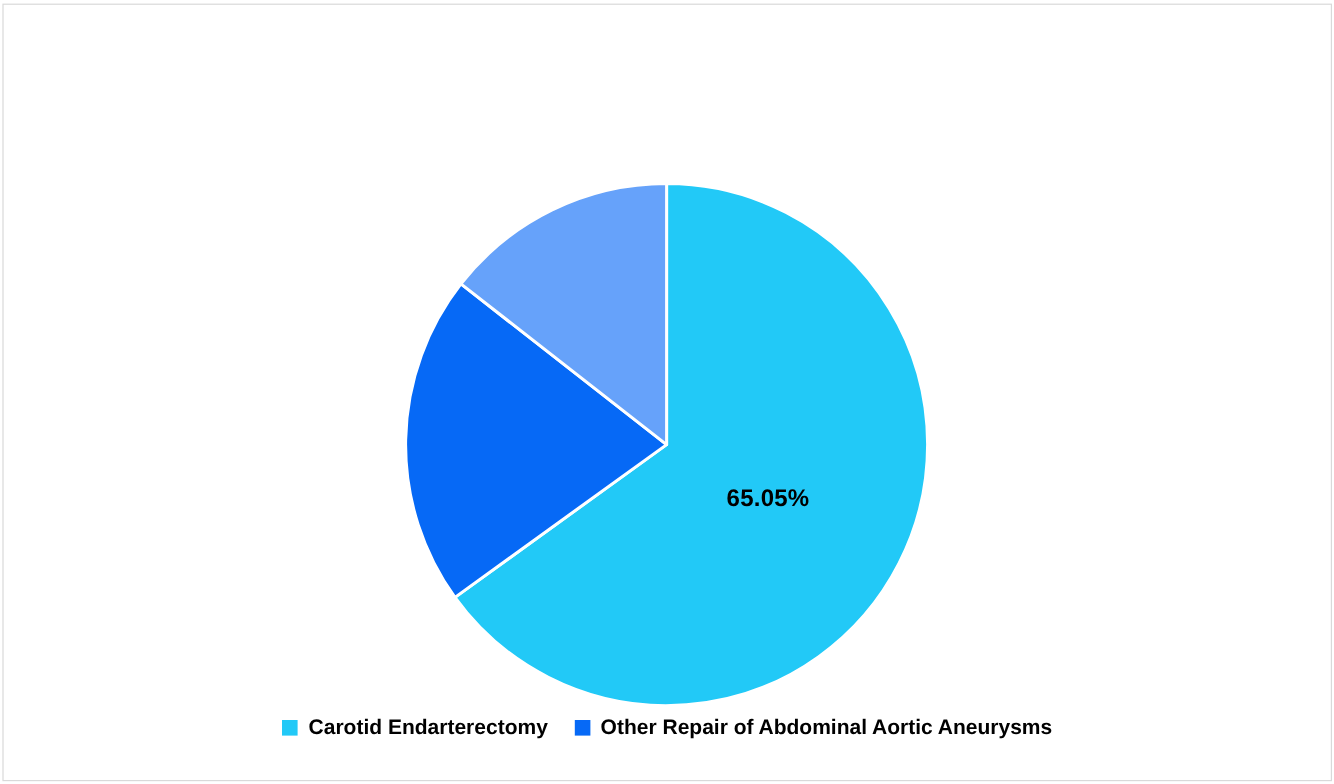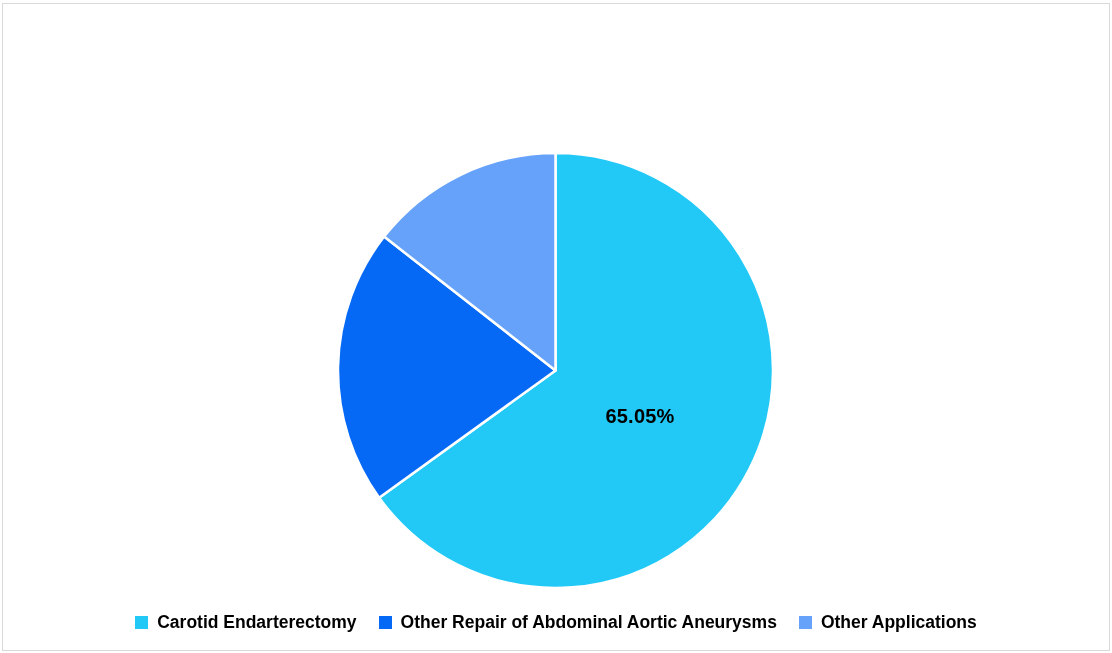--- a/index.html
+++ b/index.html
@@ -55,21 +55,21 @@
     letter-spacing: 0.2px;
   }
   #legend {
     position: absolute;
     left: 0;
     top: 596px;
     width: 1112px;
     height: 36px;
     display: flex;
     flex-direction: row;
-    align-items: flex-end;
+    align-items: flex-start;
     justify-content: center;
     gap: 0px;
   }
   .legend-item {
     display: flex;
     flex-direction: row;
     align-items: center;
     margin: 0 11px;
   }
   .legend-swatch {
@@ -109,18 +109,14 @@
 
   <div id="legend">
       <div class="legend-item">
         <span class="legend-swatch" style="background: rgb(34, 201, 247);"></span>
         <span class="legend-label">Carotid Endarterectomy</span>
       </div>
       <div class="legend-item">
         <span class="legend-swatch" style="background: rgb(6, 105, 246);"></span>
         <span class="legend-label">Other Repair of Abdominal Aortic Aneurysms</span>
       </div>
-      <div class="legend-item">
-        <span class="legend-swatch" style="background: rgb(102, 162, 250);"></span>
-        <span class="legend-label">Other Applications</span>
-      </div>
     </div>
 </div>
 
 </body></html>

